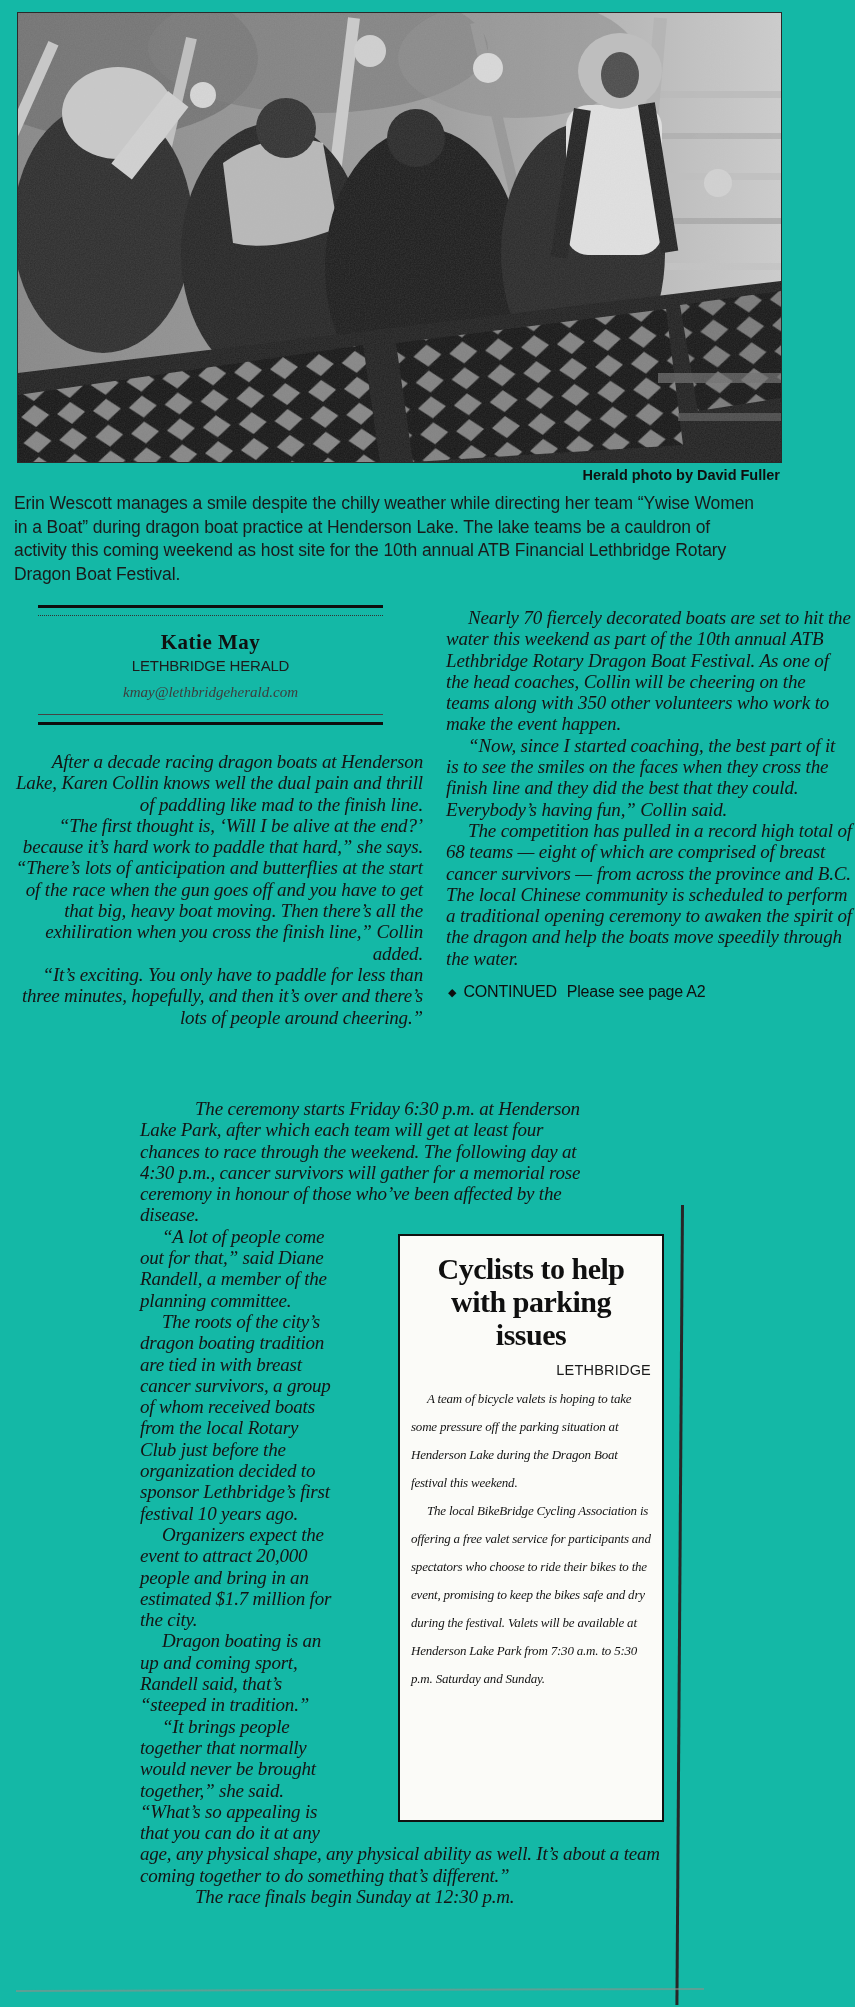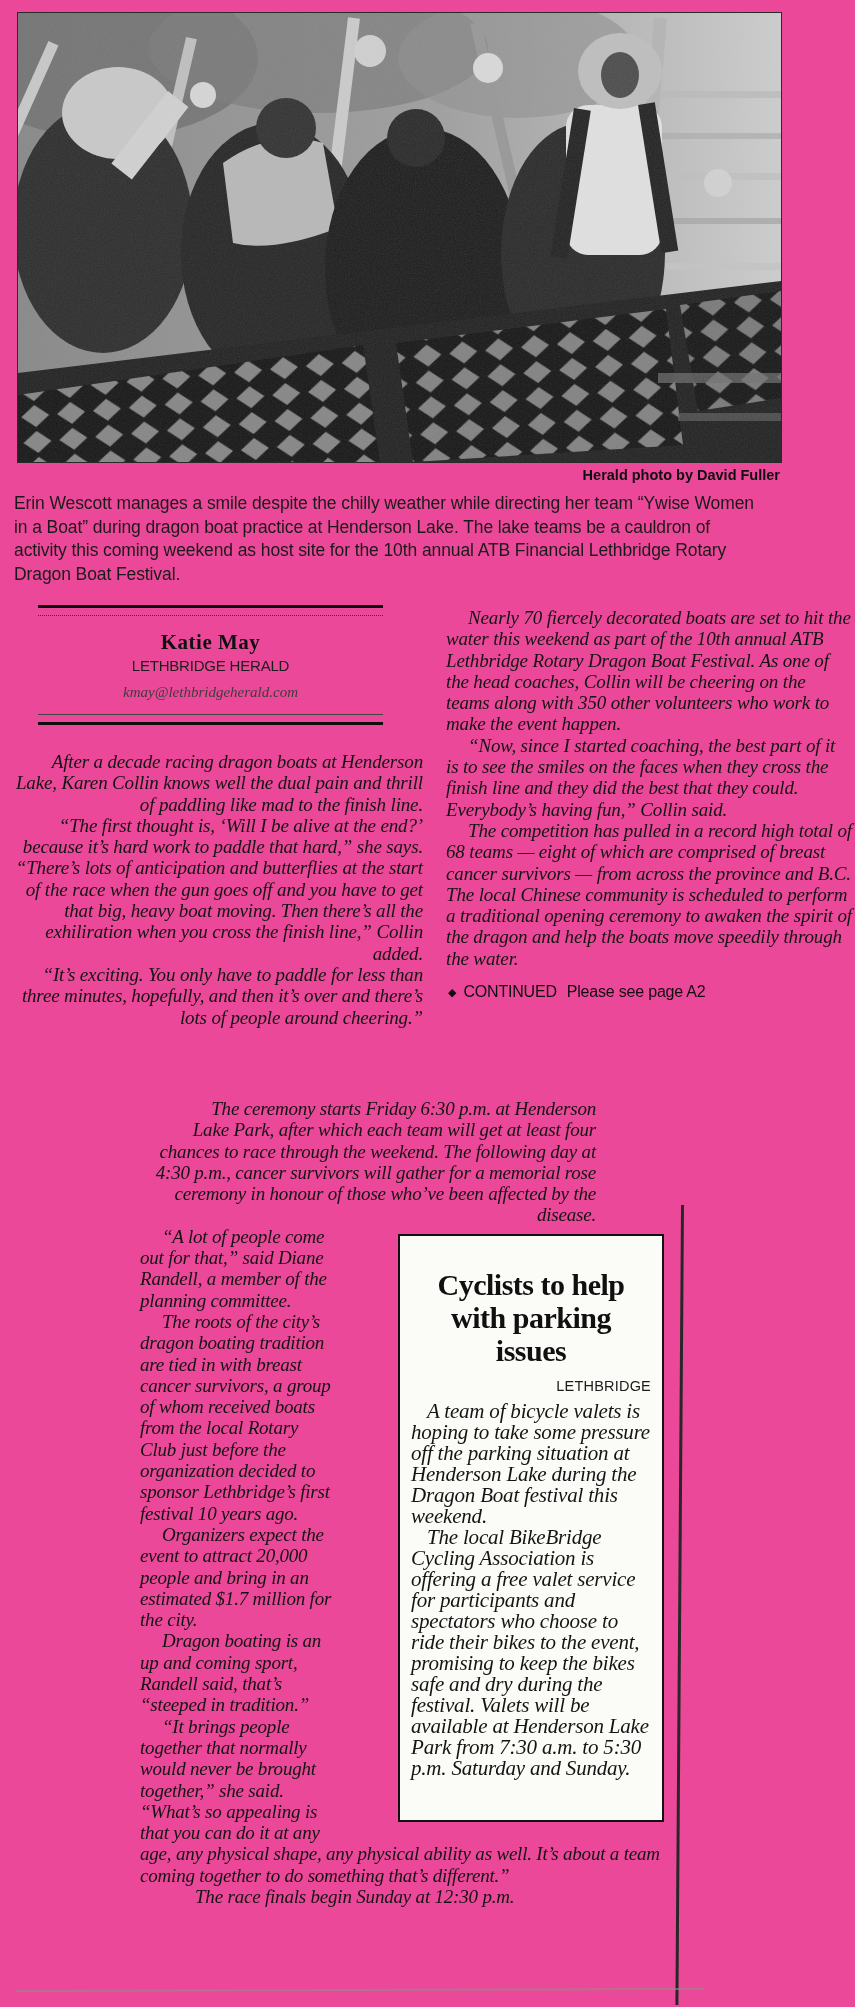--- a/index.html
+++ b/index.html
@@ -1,17 +1,17 @@
 <!DOCTYPE html>
 <html><head>
 <meta charset="utf-8">
 <title>Document</title>
 <style>
   html,body{margin:0;padding:0;background:#e9e9e5;}
-  .page{position:relative;width:855px;height:2007px;margin:0 auto;background:#ec4899;
+  .page{position:relative;width:855px;height:2007px;margin:0 auto;background:#14b8a6;
         overflow:hidden;font-family:"Liberation Serif",serif;color:#151515;}
 
   
   .photo{position:absolute;left:17px;top:12px;width:763px;height:449px;
          border:1px solid #2a2a2a;background:#9a9a9a;overflow:hidden;}
   .photo svg{display:block;filter:grayscale(1) contrast(1.03);}
   .credit{position:absolute;left:17px;top:466px;width:763px;text-align:right;
           font:bold 14.5px/18px "Liberation Sans",sans-serif;color:#0f0f0f;}
   .caption{position:absolute;left:14px;top:492px;width:752px;
            font:17.5px/23.5px "Liberation Sans",sans-serif;color:#1a1a1a;letter-spacing:-0.1px;}
@@ -32,32 +32,32 @@
   p.para{margin:0;font-size:19px;line-height:21.3px;text-indent:22px;letter-spacing:-0.15px;color:#141414;font-style:italic;}
 
   .continued{margin-top:14px;font-family:"Liberation Sans",sans-serif;font-size:16px;
              display:flex;align-items:center;color:#0e0e0e;}
   .continued .diamond{font-size:11px;margin:1px 7px 0 2px;}
   .continued .label{font-weight:normal;letter-spacing:-0.2px;margin-right:10px;}
   .continued .note{letter-spacing:-0.2px;}
 
   
   .mid{position:absolute;left:140px;top:1098px;width:524px;}
-  .mid .intro{width:456px;text-indent:55px;text-align:right;}
+  .mid .intro{width:456px;text-indent:55px;}
   .mid p.para{letter-spacing:-0.2px;}
   .mid .closing{text-indent:55px;}
 
   .sidebar{float:right;width:266px;height:588px;margin:8px 0 10px 64px;
            border:2px solid #111;background:#fbfbf8;box-sizing:border-box;
-           padding:28px 11px;overflow:hidden;}
+           padding:12px 11px;overflow:hidden;}
   .sidebar-headline{font:bold 30px/33px "Liberation Serif",serif;text-align:center;
                     letter-spacing:-0.5px;margin:4px 6px 0;color:#101010;}
   .sidebar-dateline{font:14.5px/18px "Liberation Sans",sans-serif;text-align:right;
                     margin:10px 0 6px;letter-spacing:0.2px;color:#1b1b1b;}
-  .sidebar p.para{font-size:21px;line-height:21px;text-indent:16px;}
+  .sidebar p.para{font-size:13px;line-height:28px;text-indent:16px;}
 
   
   .vrule{position:absolute;left:681px;top:1205px;width:3px;height:800px;background:#272727;
          transform:rotate(0.4deg);transform-origin:top left;}
   .hrule-bottom{position:absolute;left:16px;top:1989px;width:688px;height:2px;background:#8f8f8b;
                 opacity:0.6;transform:rotate(-0.15deg);}
 </style>
 </head>
 <body>
 

